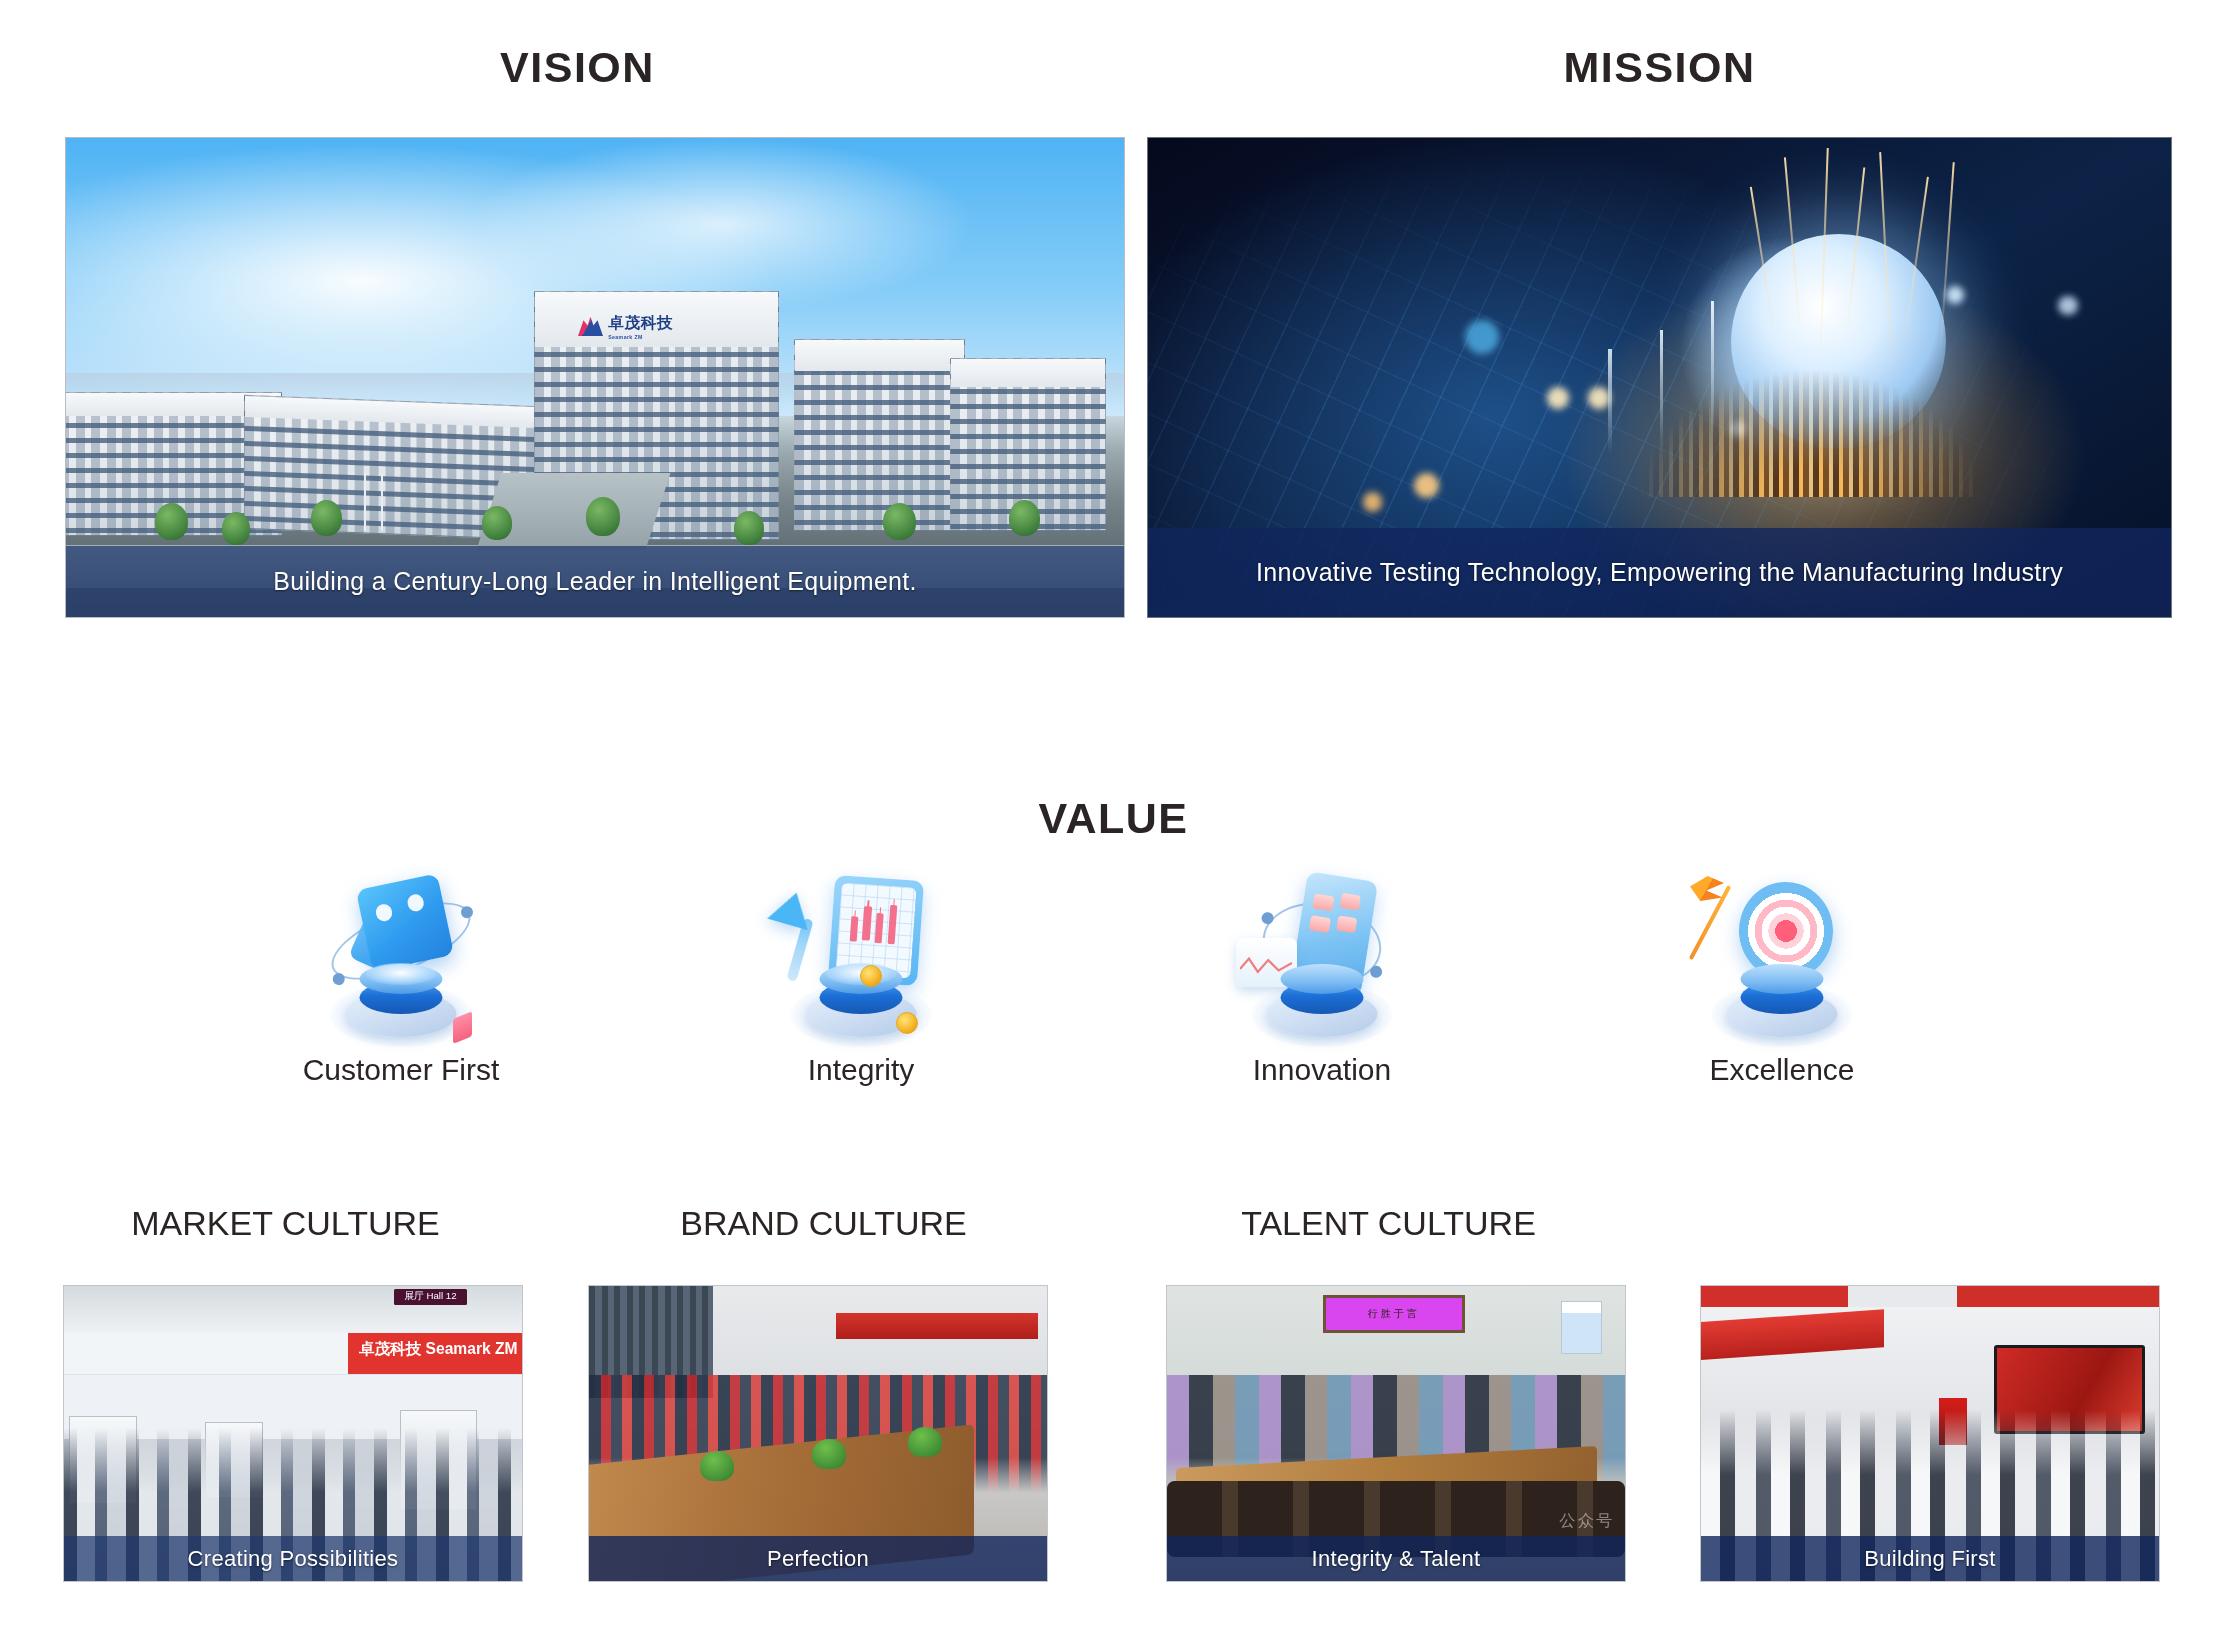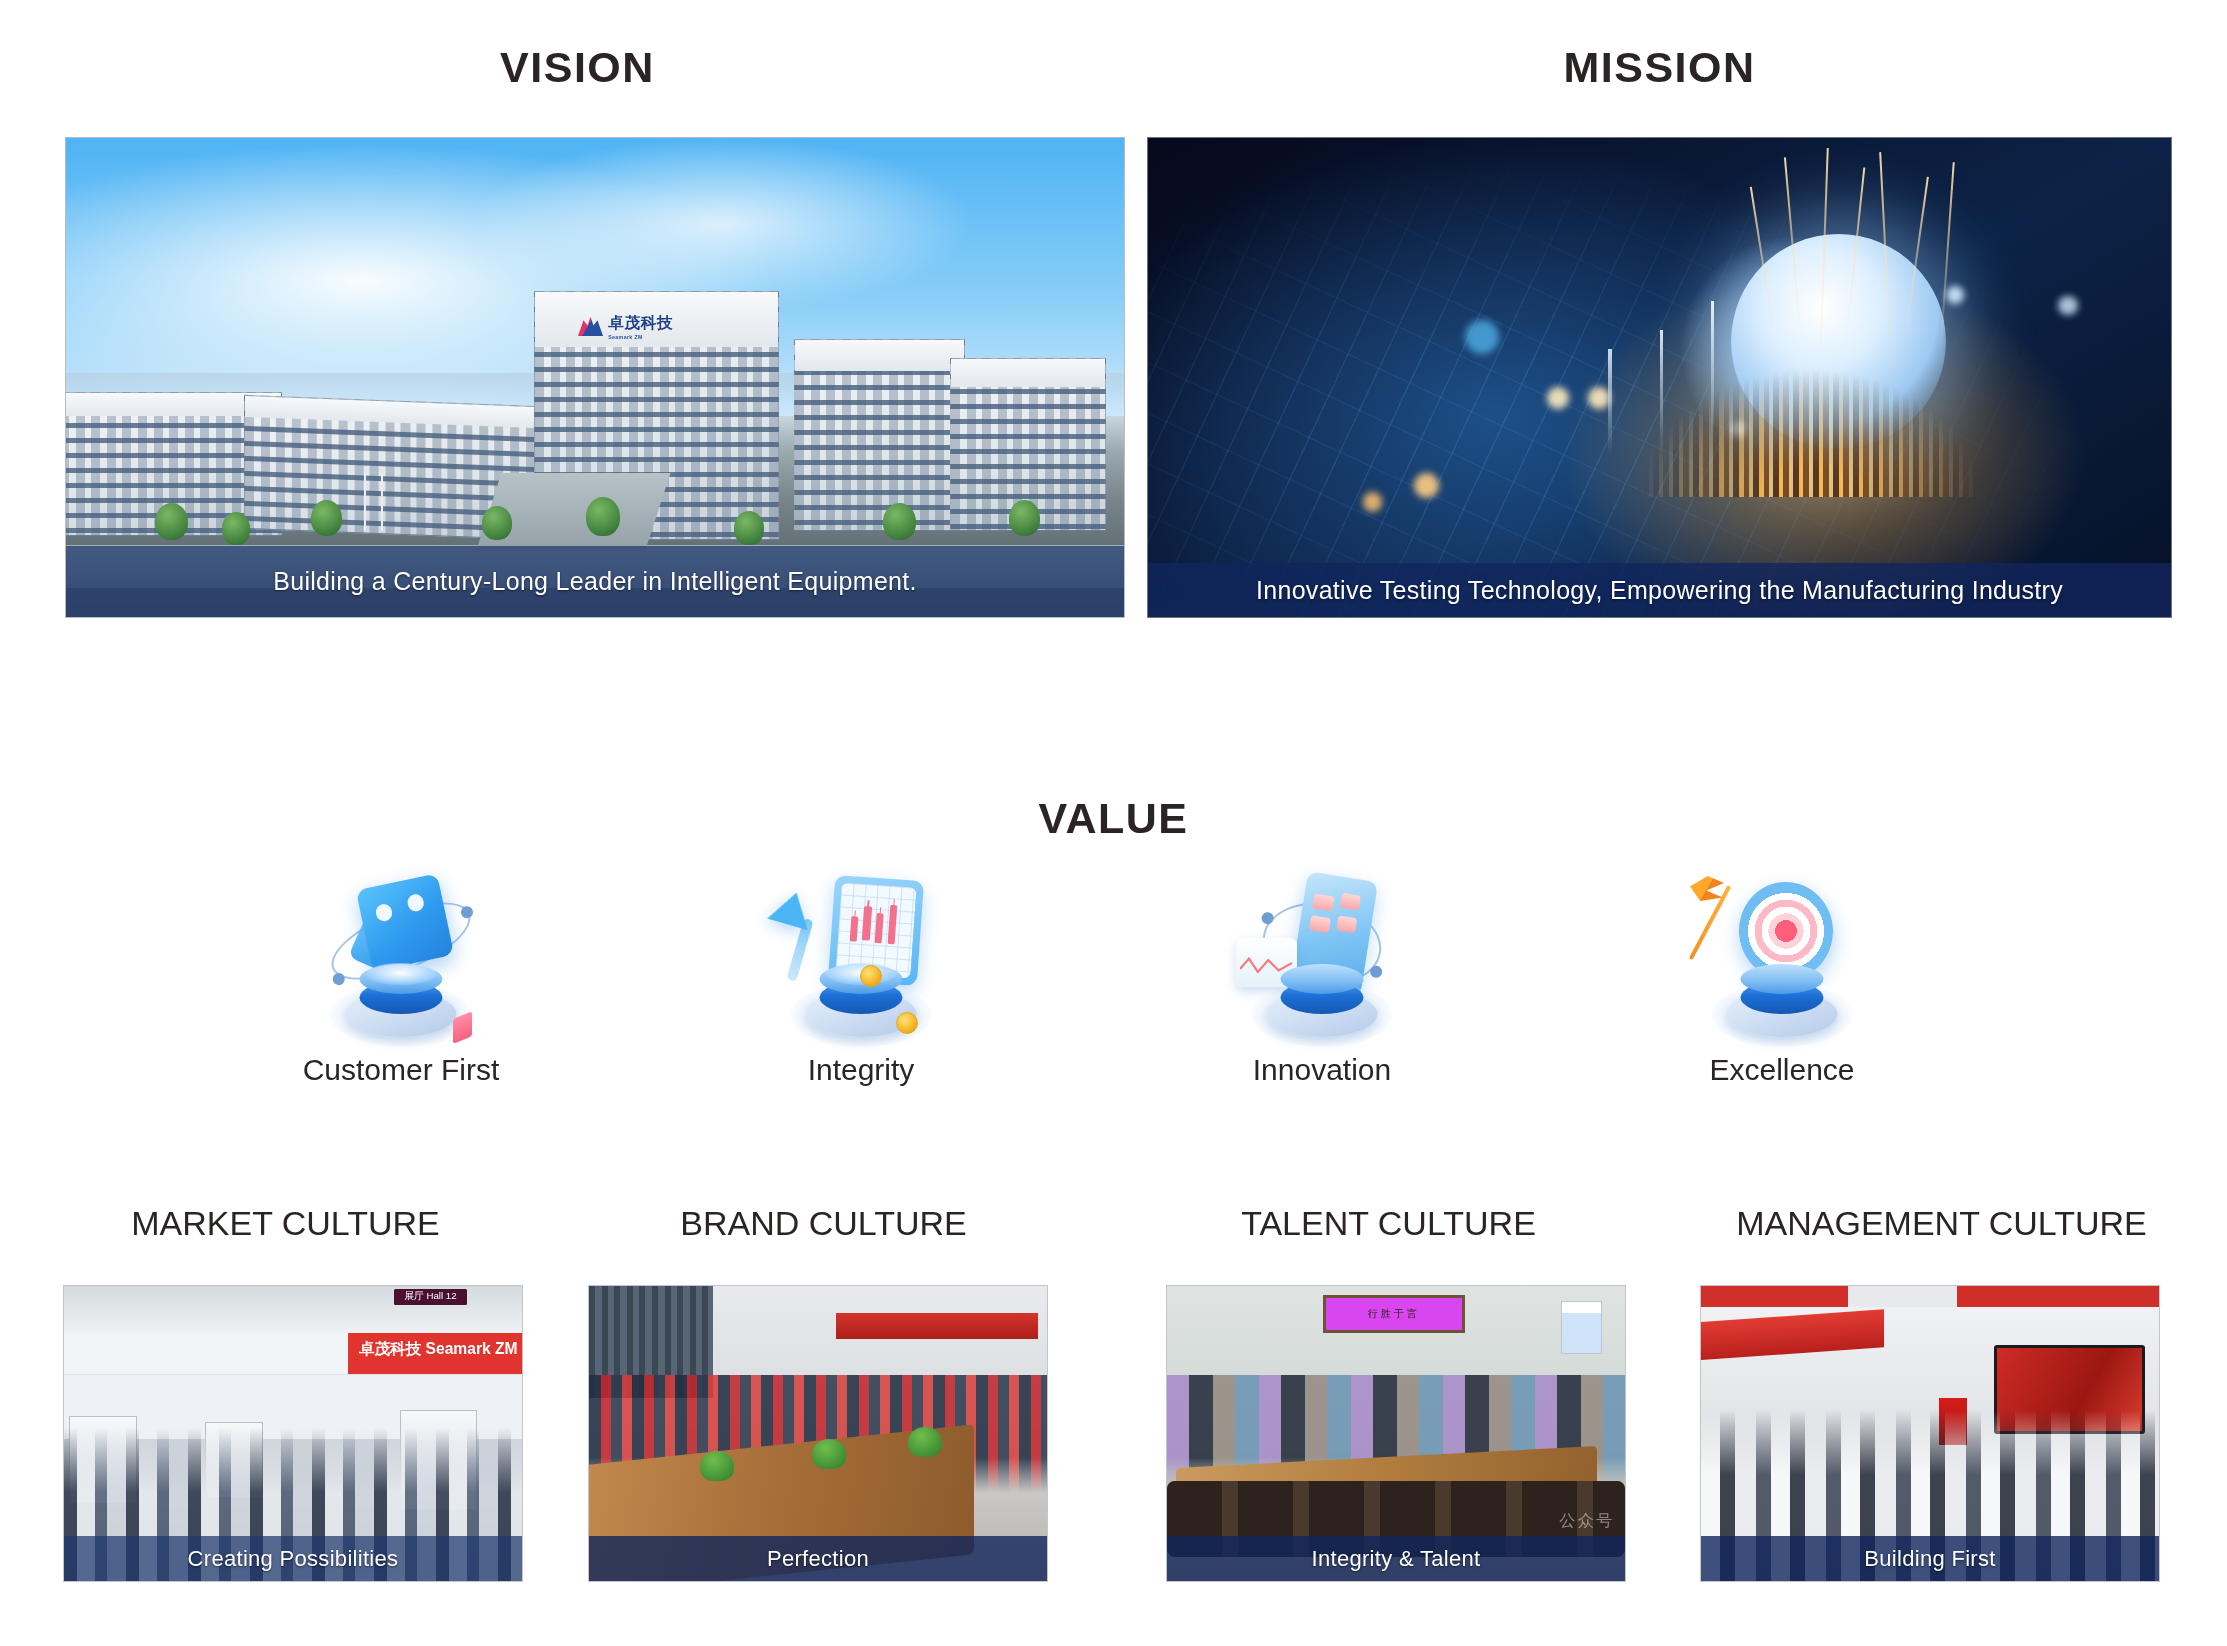--- a/index.html
+++ b/index.html
@@ -505,21 +505,21 @@
       <div class="spark" style="left:66%; top:2%;  height:215px; transform:rotate(2deg);"></div>
       <div class="spark" style="left:69%; top:6%;  height:178px; transform:rotate(6deg);"></div>
       <div class="spark" style="left:72%; top:3%;  height:223px; transform:rotate(-3deg);"></div>
       <div class="spark" style="left:75%; top:8%;  height:171px; transform:rotate(8deg);"></div>
       <div class="spark" style="left:60%; top:10%; height:156px; transform:rotate(-9deg);"></div>
       <div class="spark" style="left:78%; top:5%;  height:193px; transform:rotate(4deg);"></div>
       <div class="spark" style="left:55%; top:34%; height:134px; background:linear-gradient(to top,rgba(200,230,255,0),rgba(235,248,255,.95)); width:3.7px;"></div>
       <div class="spark" style="left:50%; top:40%; height:119px; background:linear-gradient(to top,rgba(200,230,255,0),rgba(235,248,255,.9)); width:3.7px;"></div>
       <div class="spark" style="left:45%; top:44%; height:104px; background:linear-gradient(to top,rgba(200,230,255,0),rgba(235,248,255,.85)); width:3.7px;"></div>
 
-      <div class="caption-band dark" style="height:54px;text-align:right;">
+      <div class="caption-band dark" style="height:89px;text-align:right;">
         <span class="caption-text">Innovative Testing Technology, Empowering the Manufacturing Industry</span>
       </div>
     </div>
   </div>
 
   <div class="sec-title" style="left:0; width:2227px; top:794px;">VALUE</div>
 
   <div class="value-grid" style="left:245px; top:876px; width:1745px; height:297px;">
 
     <div class="value-cell" style="left:0; top:0; width:312px;">
@@ -606,21 +606,20 @@
         <div class="ped-mid"></div>
         <div class="ped-top"></div>
       </div>
       <div class="value-label">Excellence</div>
     </div>
   </div>
 
   <div class="cult-title" style="left:63px;   width:445px; top:1204px;">MARKET CULTURE</div>
   <div class="cult-title" style="left:601px;  width:445px; top:1204px;">BRAND CULTURE</div>
   <div class="cult-title" style="left:1166px; width:445px; top:1204px;">TALENT CULTURE</div>
-  <div class="cult-title" style="left:1700px; width:483px; top:1204px;">MANAGEMENT CULTURE</div>
 
   <div class="cult-frame" style="left:63px; top:1285px; width:460px; height:297px;">
     <div class="expo-bg"></div>
     <div class="expo-ceiling"></div>
     <div class="expo-hall12">展厅 Hall 12</div>
     <div class="expo-redbar">
       <div class="mini-logo-red" style="right:4.5px; top:6px; font-size:15.6px;">卓茂科技 Seamark ZM</div>
     </div>
     <div class="expo-whitewall"></div>
     <div class="machine" style="left:4.5px;  top:44%; width:68px;  height:30%;"></div>

